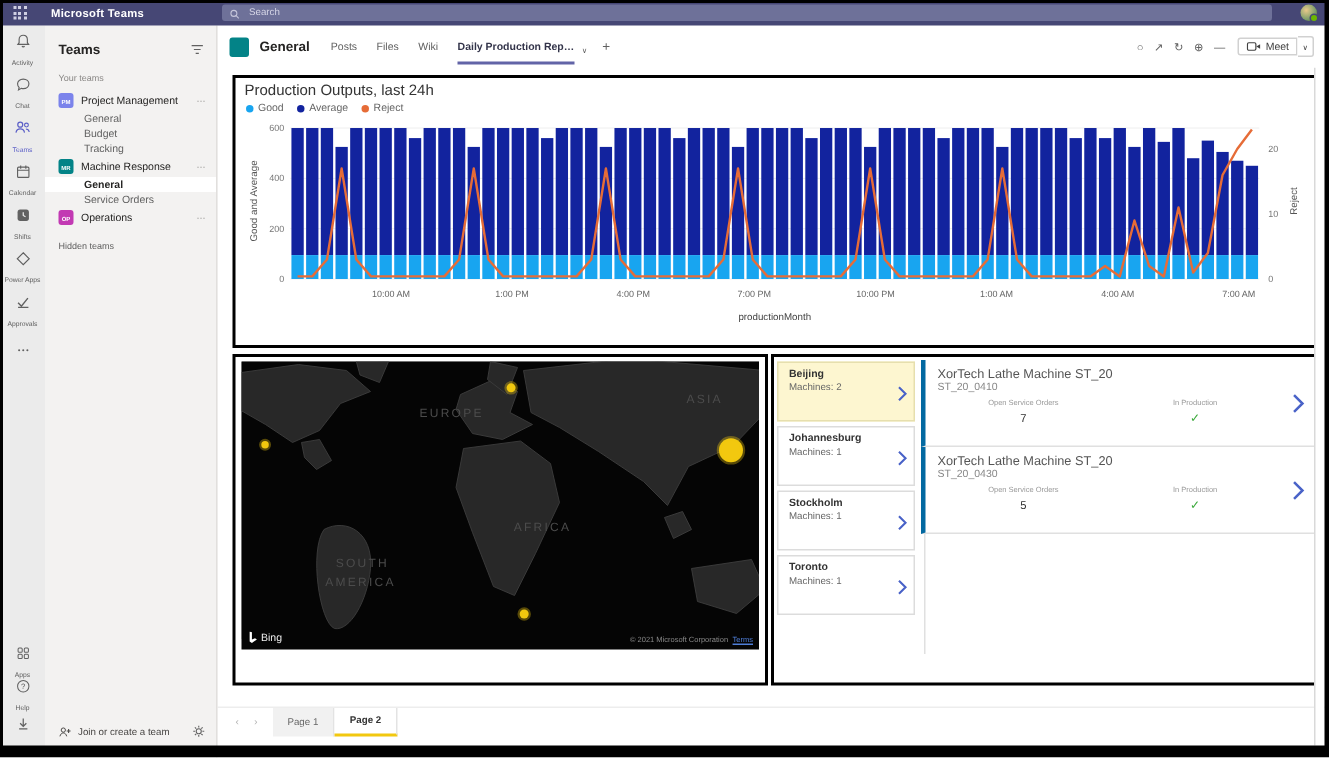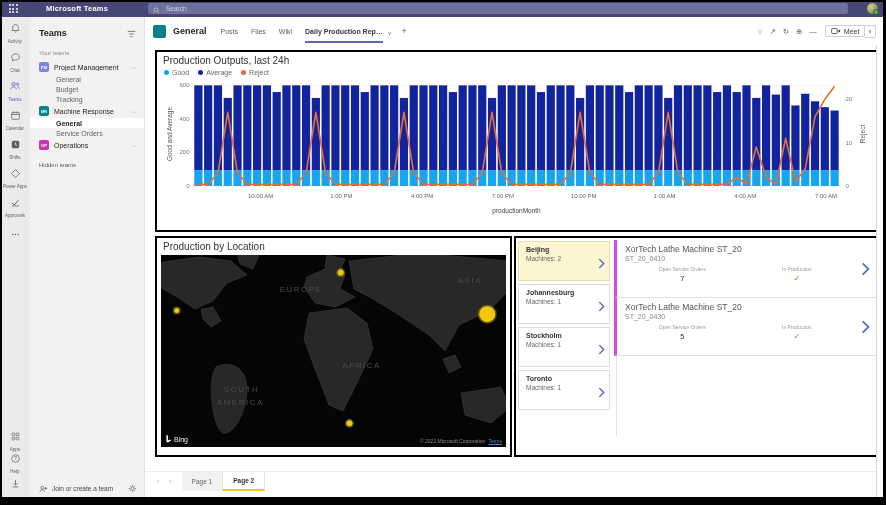--- a/index.html
+++ b/index.html
@@ -7,21 +7,21 @@
        font-family:"Liberation Sans",sans-serif;-webkit-font-smoothing:antialiased;}
   .frame{position:absolute;inset:0;border:2px solid #000;border-right:3px solid #000;
          border-bottom:8px solid #000;z-index:999;pointer-events:none;}
 
   
   .titlebar{position:absolute;left:0;top:0;width:886px;height:17px;background:#464775;
             display:flex;align-items:center;color:#fff;z-index:20;}
   .waffle{width:26px;height:17px;display:flex;align-items:center;justify-content:center;}
   .waffle .grid{display:grid;grid-template-columns:repeat(3,2px);grid-gap:1.5px;}
   .waffle .grid i{width:2px;height:2px;background:#cfcfe2;display:block;}
-  .app-title{font-size:7.5px;font-weight:bold;margin-left:20px;letter-spacing:.2px;}
+  .app-title{font-size:7.5px;font-weight:bold;margin-left:8px;letter-spacing:.2px;}
   .search{position:absolute;left:148px;top:3px;width:700px;height:11px;background:#6e7199;
           border-radius:2px;display:flex;align-items:center;padding:0 5px;box-sizing:border-box;}
   .search svg{opacity:.85;}
   .search input{background:transparent;border:none;outline:none;color:#e8e8f2;font-size:6.5px;
           margin-left:4px;width:100%;font-family:inherit;}
   .search input::placeholder{color:#d5d5e6;}
   .tb-avatar{position:absolute;right:8px;top:3px;width:11px;height:11px;border-radius:50%;
           background:radial-gradient(circle at 35% 35%,#e8c98a,#7d9e6b 60%,#45602f);}
   .tb-avatar .presence{position:absolute;right:-1px;bottom:-1px;width:4px;height:4px;
           border-radius:50%;background:#6bb700;border:1px solid #464775;}
@@ -92,21 +92,21 @@
   .service-panel{left:369px;top:191px;width:364px;height:221px;}
   .svc-body{display:flex;margin-top:2px;height:196px;}
   .svc-locs{width:94px;flex:0 0 94px;padding:1px 0 0 2px;box-sizing:border-box;}
   .loc-card{position:relative;border:1px solid #dcdcdc;background:#fff;height:40px;margin-bottom:3px;
             padding:4px 14px 0 7px;box-sizing:border-box;cursor:pointer;}
   .loc-card.selected{background:#fdf6d0;border-color:#e6dfae;}
   .loc-city{font-size:7px;font-weight:bold;color:#333;}
   .loc-mach{font-size:6.5px;color:#666;margin-top:2px;}
   .loc-chev{position:absolute;right:4px;top:13px;}
   .svc-records{flex:1;display:flex;flex-direction:column;margin-left:4px;}
-  .record{position:relative;border-left:3px solid #d946ef;border-bottom:1px solid #e0e0e0;
+  .record{position:relative;border-left:3px solid #0369a1;border-bottom:1px solid #e0e0e0;
           padding:4px 22px 4px 8px;height:58px;box-sizing:border-box;cursor:pointer;}
   .rec-title{font-size:8.5px;color:#555;}
   .rec-id{font-size:7px;color:#888;margin-top:1px;}
   .rec-stats{display:flex;margin-top:4px;}
   .rec-stat{flex:1;text-align:center;}
   .rec-stat .sl{font-size:5px;color:#999;}
   .rec-stat .sv{font-size:7.5px;color:#333;margin-top:2px;}
   .rec-stat .check{color:#3daa3d;font-size:8px;}
   .rec-chev{position:absolute;right:6px;top:22px;}
   .rec-filler{flex:1;border-left:1px solid #e0e0e0;margin-left:2px;}
@@ -492,21 +492,20 @@
           <text x="502.9" y="122" font-size="6" fill="#666" text-anchor="middle">1:00 AM</text>
           <text x="583.7" y="122" font-size="6" fill="#666" text-anchor="middle">4:00 AM</text>
           <text x="664.4" y="122" font-size="6" fill="#666" text-anchor="middle">7:00 AM</text>
           <text transform="translate(10,58) rotate(-90)" font-size="6.5" fill="#555" text-anchor="middle">Good and Average</text>
           <text transform="translate(703,58) rotate(-90)" font-size="6.5" fill="#555" text-anchor="middle">Reject</text>
           <text x="355" y="137" font-size="6.5" fill="#444" text-anchor="middle">productionMonth</text>
         </svg></div>
   </div>
 
   <div class="panel map-panel">
-    <div class="panel-title">Production by Location</div>
     <div class="map-canvas">
       <svg id="mapSvg" width="349" height="185" viewBox="0 0 349 185">
         <rect x="0" y="0" width="349" height="185" fill="#050505"></rect>
         <g fill="#282828" stroke="#3d3d3d" stroke-width="0.6">
           <path d="M-5 8 L38 2 L70 6 L86 20 L66 28 L52 46 L34 54 L16 42 L-5 30 Z"></path>
           <path d="M76 -2 L98 0 L92 14 L79 9 Z"></path>
           <path d="M40 54 L52 52 L60 66 L50 72 L42 64 Z"></path>
           <path d="M55 112 C70 104 88 114 86 138 C84 160 72 180 62 178 C52 174 45 126 55 112 Z"></path>
           <path d="M146 22 L168 12 L184 20 L179 34 L194 42 L174 52 L154 48 L143 32 Z"></path>
           <path d="M166 0 L184 4 L177 22 L164 12 Z"></path>

